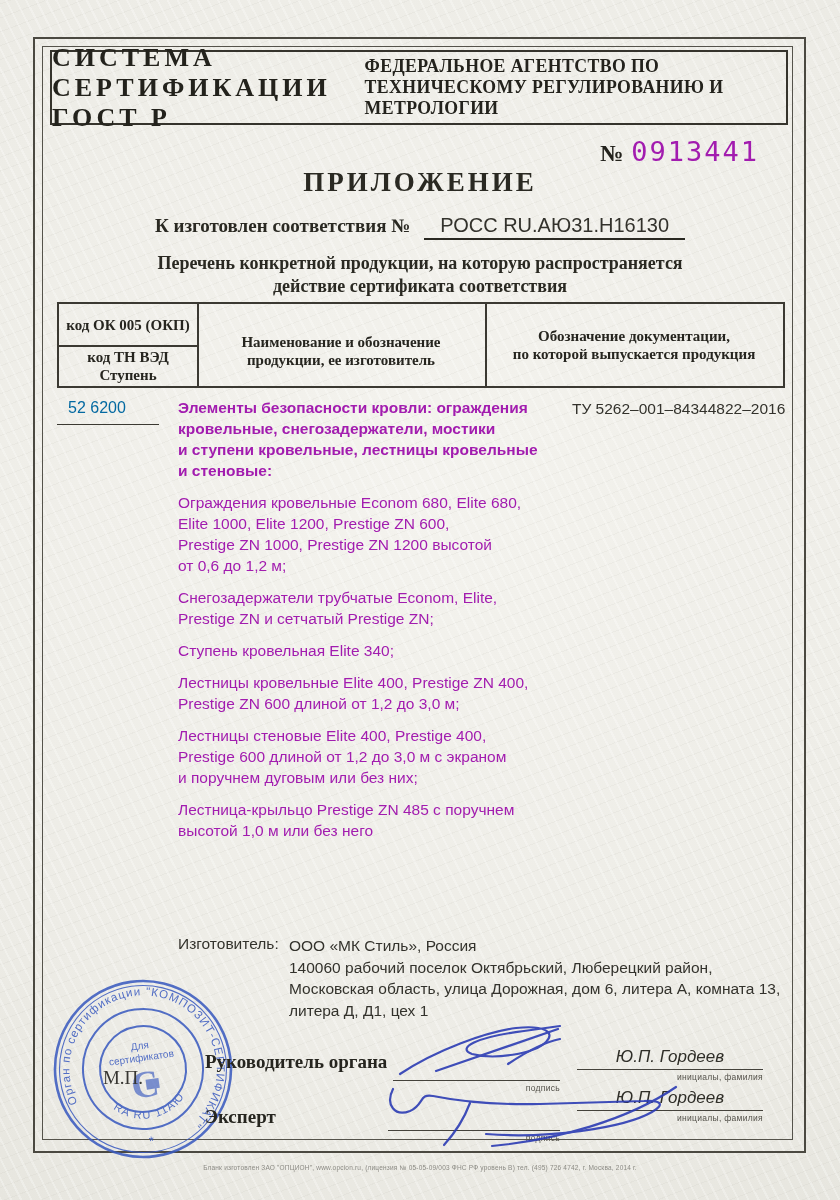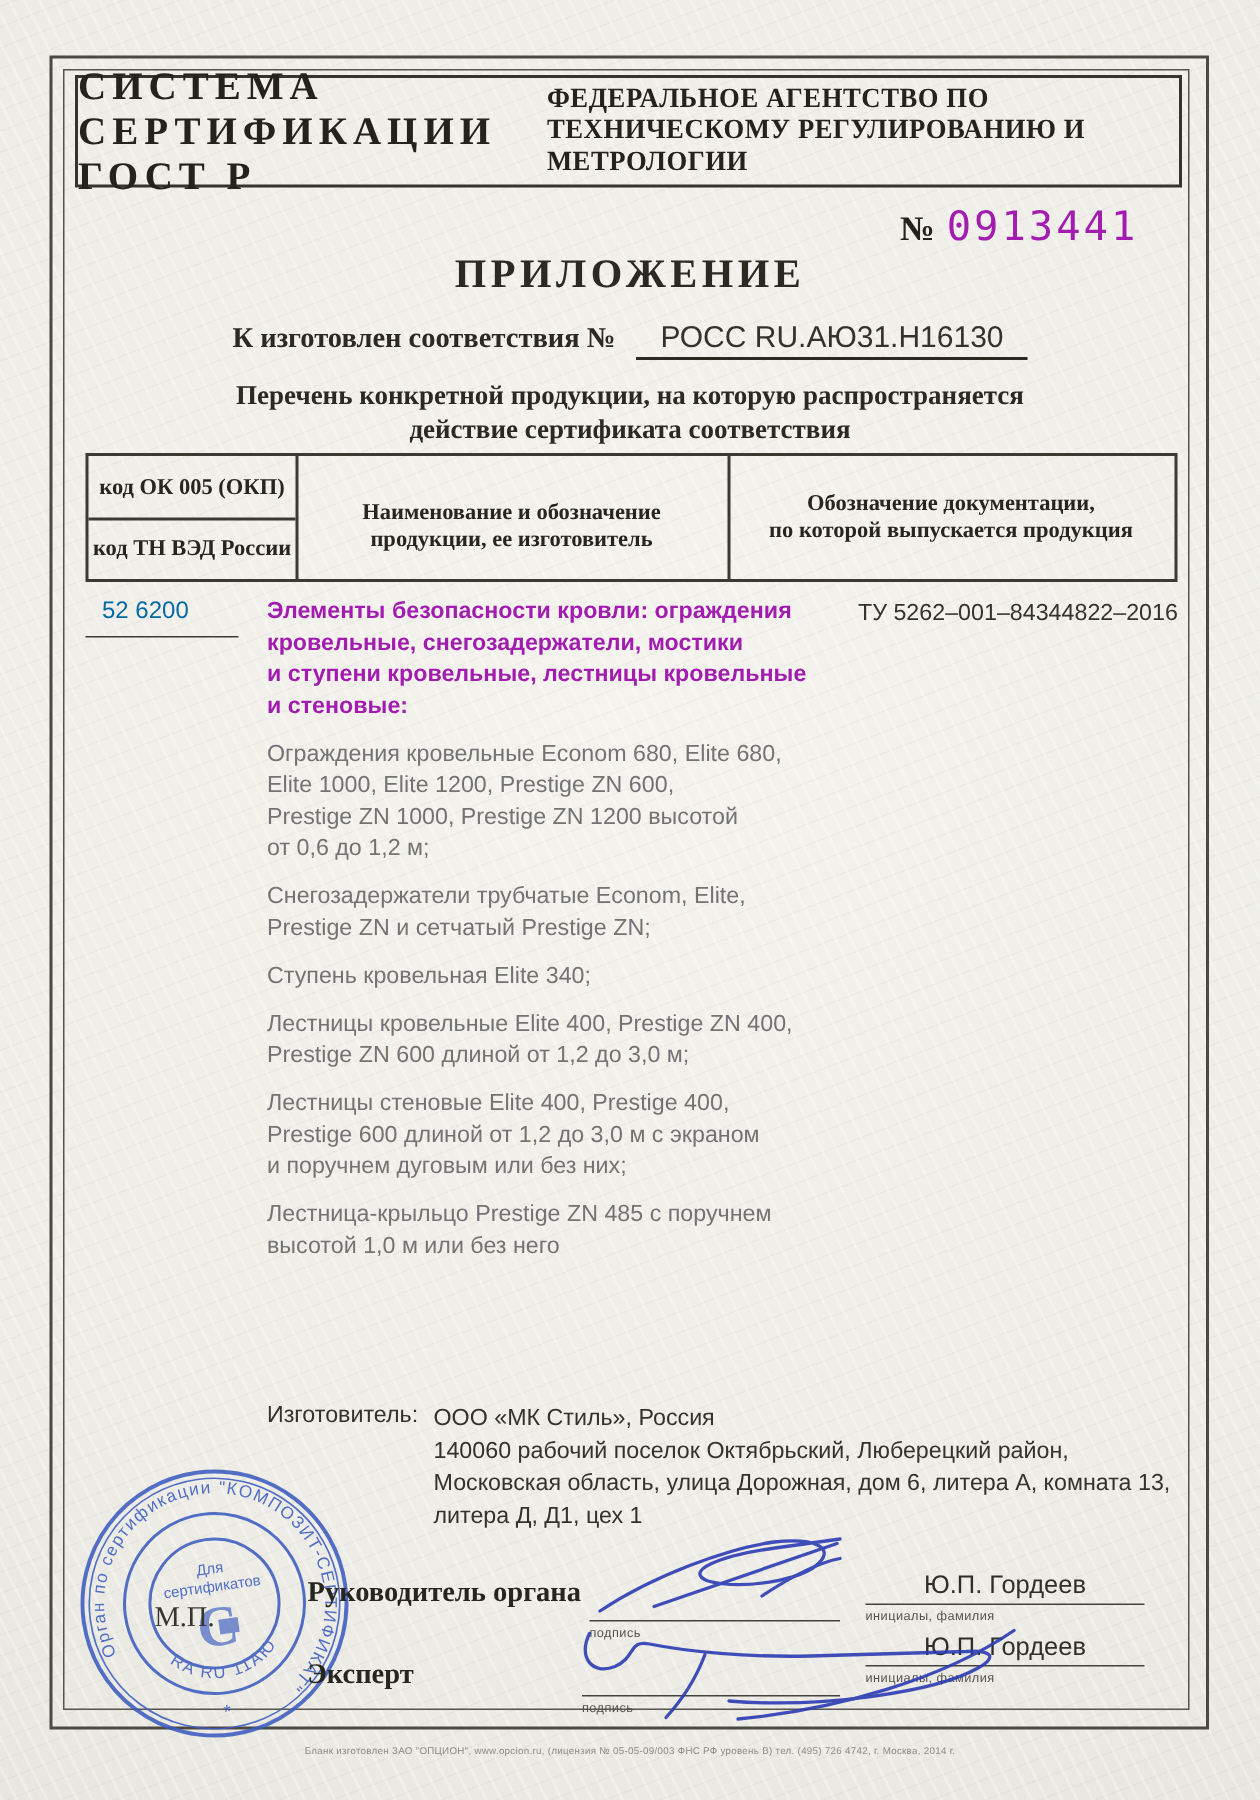--- a/index.html
+++ b/index.html
@@ -53,40 +53,40 @@
   .c1a{left:0;top:0;width:138px;height:41px;}
   .c1b{left:0;top:41px;width:138px;height:41px;}
   .c2{left:138px;top:0;width:288px;height:93px;}
   .c3{left:426px;top:0;width:298px;height:82px;}
 
   .okp{left:68px;top:399px;font-size:16px;color:#0369a1;}
   .okp-line{left:57px;top:424px;width:102px;height:0;border-top:1.5px solid #3b3932;}
   .tu{left:572px;top:400px;font-size:15.5px;color:#33322c;}
 
   .products{left:178px;top:397px;width:412px;}
-  .para{white-space:pre-line;font-size:15.5px;line-height:21px;margin:0 0 11px 0;color:#737373;}
+  .para{white-space:pre-line;font-size:15.5px;line-height:21px;margin:0 0 11px 0;color:#a21caf;}
   .para.bold{font-weight:bold;color:#a21caf;}
 
   .manu-label{left:178px;top:935px;font-size:15.5px;color:#33322c;}
   .manu{left:289px;top:935px;width:505px;font-size:15.5px;line-height:21.5px;white-space:pre-line;color:#33322c;}
 
   .role{font-family:"Liberation Serif", serif;font-weight:bold;font-size:19px;color:#26251f;}
   .role1{left:205px;top:1051px;}
   .role2{left:205px;top:1106px;}
   .sigline{height:0;border-top:1.5px solid #44423b;}
   .sl1{left:393px;top:1080px;width:167px;}
   .sl2{left:388px;top:1130px;width:172px;}
   .nl1{left:577px;top:1069px;width:186px;}
   .nl2{left:577px;top:1110px;width:186px;}
-  .caption{font-size:8.5px;color:#55534c;text-align:left;letter-spacing:.3px;}
+  .caption{font-size:8.5px;color:#55534c;text-align:right;letter-spacing:.3px;}
   .cap-s1{left:393px;top:1083px;width:167px;}
   .cap-s2{left:388px;top:1133px;width:172px;}
   .cap-n1{left:577px;top:1072px;width:186px;}
   .cap-n2{left:577px;top:1113px;width:186px;}
-  .signame{font-size:17px;color:#2f2e28;text-align:center;width:186px;left:577px;}
+  .signame{font-size:17px;color:#2f2e28;text-align:center;width:186px;left:577px;font-style:italic;}
   .name1{top:1047px;}
   .name2{top:1088px;}
 
   .footer{left:0;top:1164px;width:840px;text-align:center;font-size:6.5px;color:#8b8a84;letter-spacing:.2px;}
 
   .stamp-svg{left:40px;top:966px;width:206px;height:206px;opacity:.88;}
   .ink-svg{left:0;top:0;width:840px;height:1200px;pointer-events:none;}
 </style>
 </head>
 <body>
@@ -114,21 +114,21 @@
 <div class="abs subtitle serif">
   <div>Перечень конкретной продукции,  на которую распространяется</div>
   <div>действие сертификата соответствия</div>
 </div>
 
 <div class="abs tbl">
   <div class="v1"></div>
   <div class="v2"></div>
   <div class="h1"></div>
   <div class="cell c1a">код ОК 005 (ОКП)</div>
-  <div class="cell c1b">код ТН ВЭД России</div>
+  <div class="cell c1b">код ТН ВЭД Ступень</div>
   <div class="cell c2" style="white-space:pre-line;">Наименование и обозначение
 продукции, ее изготовитель</div>
   <div class="cell c3" style="white-space:pre-line;">Обозначение документации,
 по которой выпускается продукция</div>
 </div>
 
 <div class="abs okp">52 6200</div>
 <div class="abs okp-line"></div>
 <div class="abs tu">ТУ 5262–001–84344822–2016</div>
 

